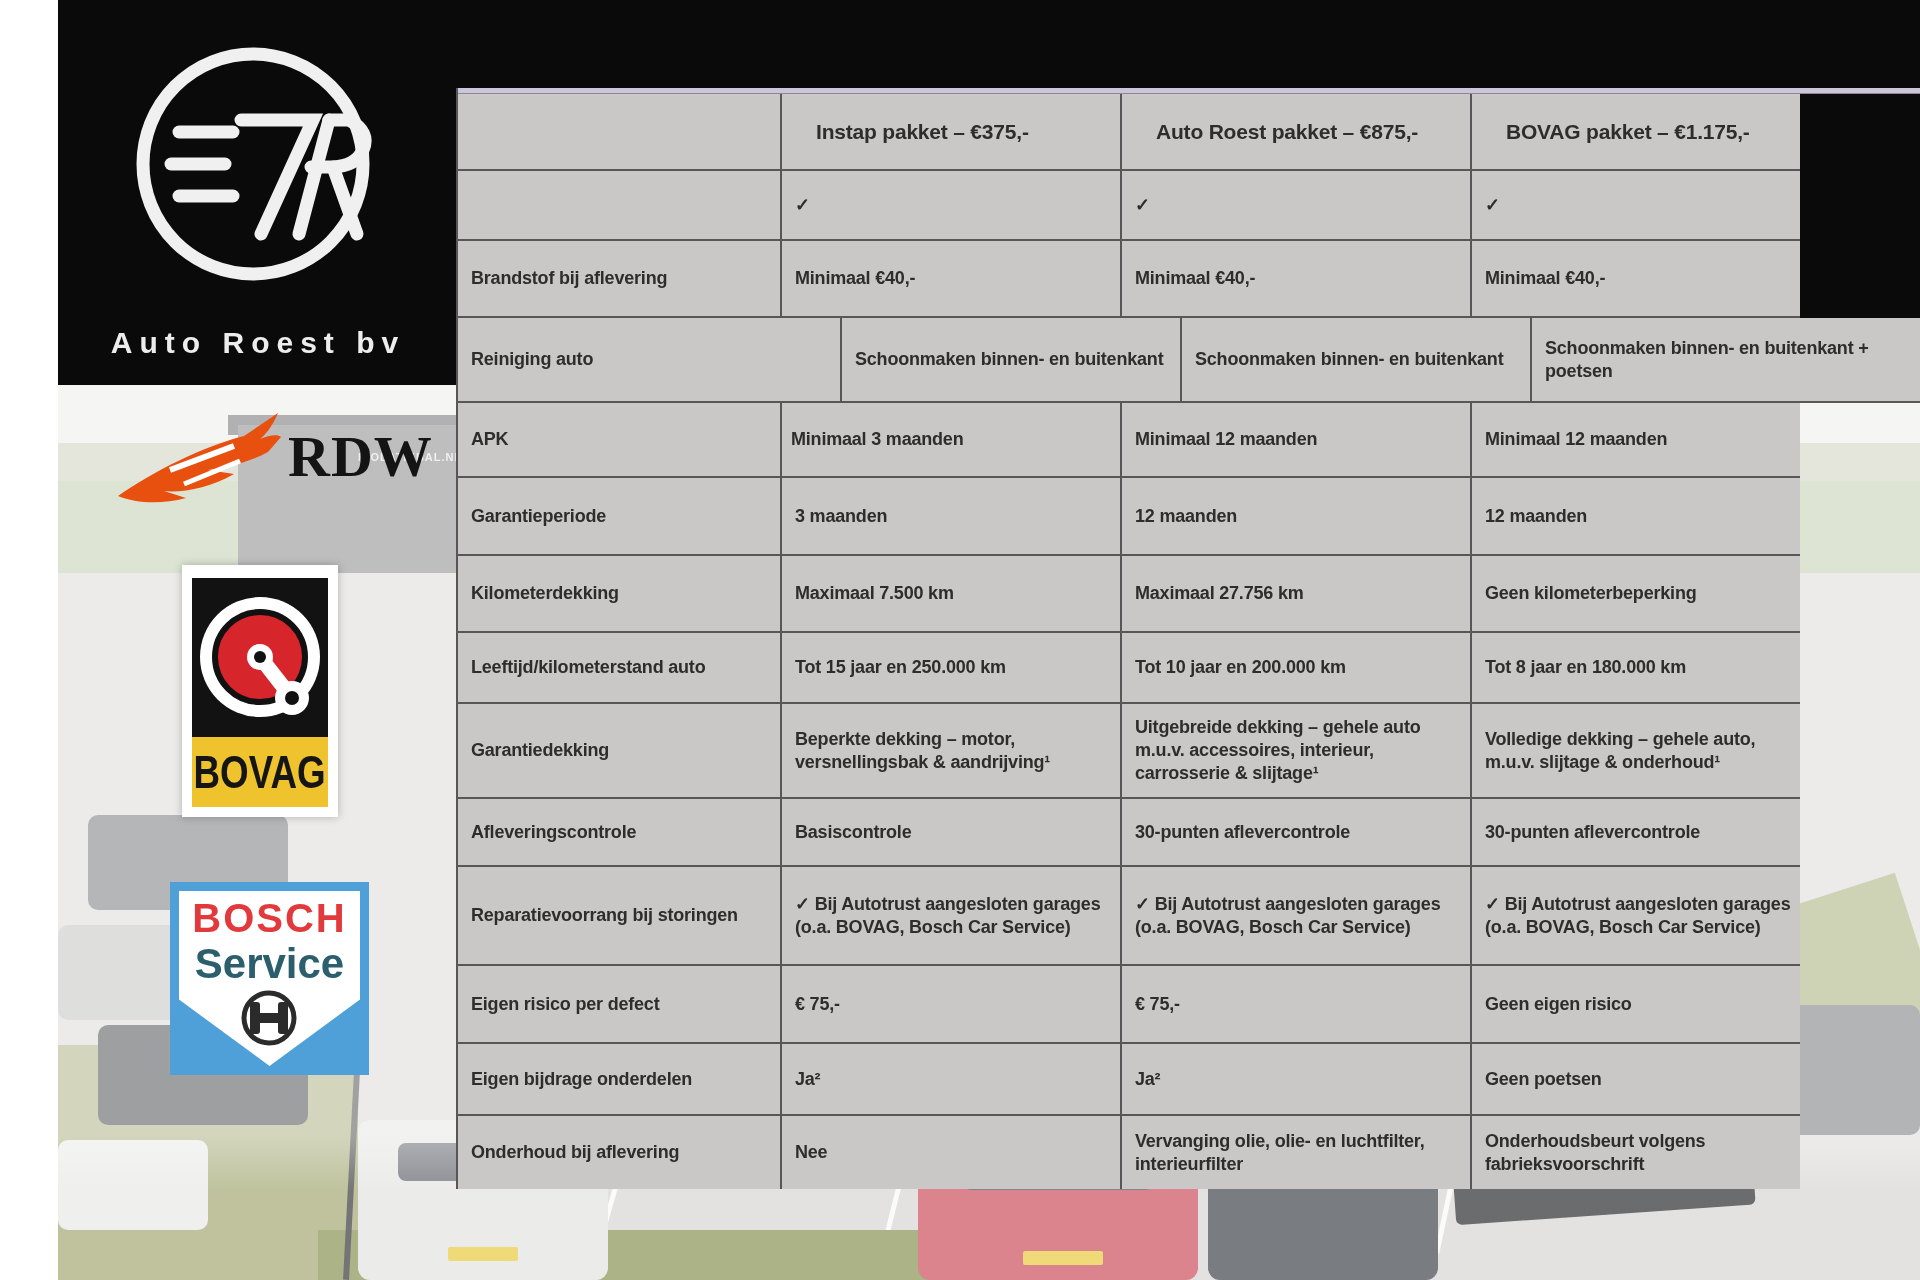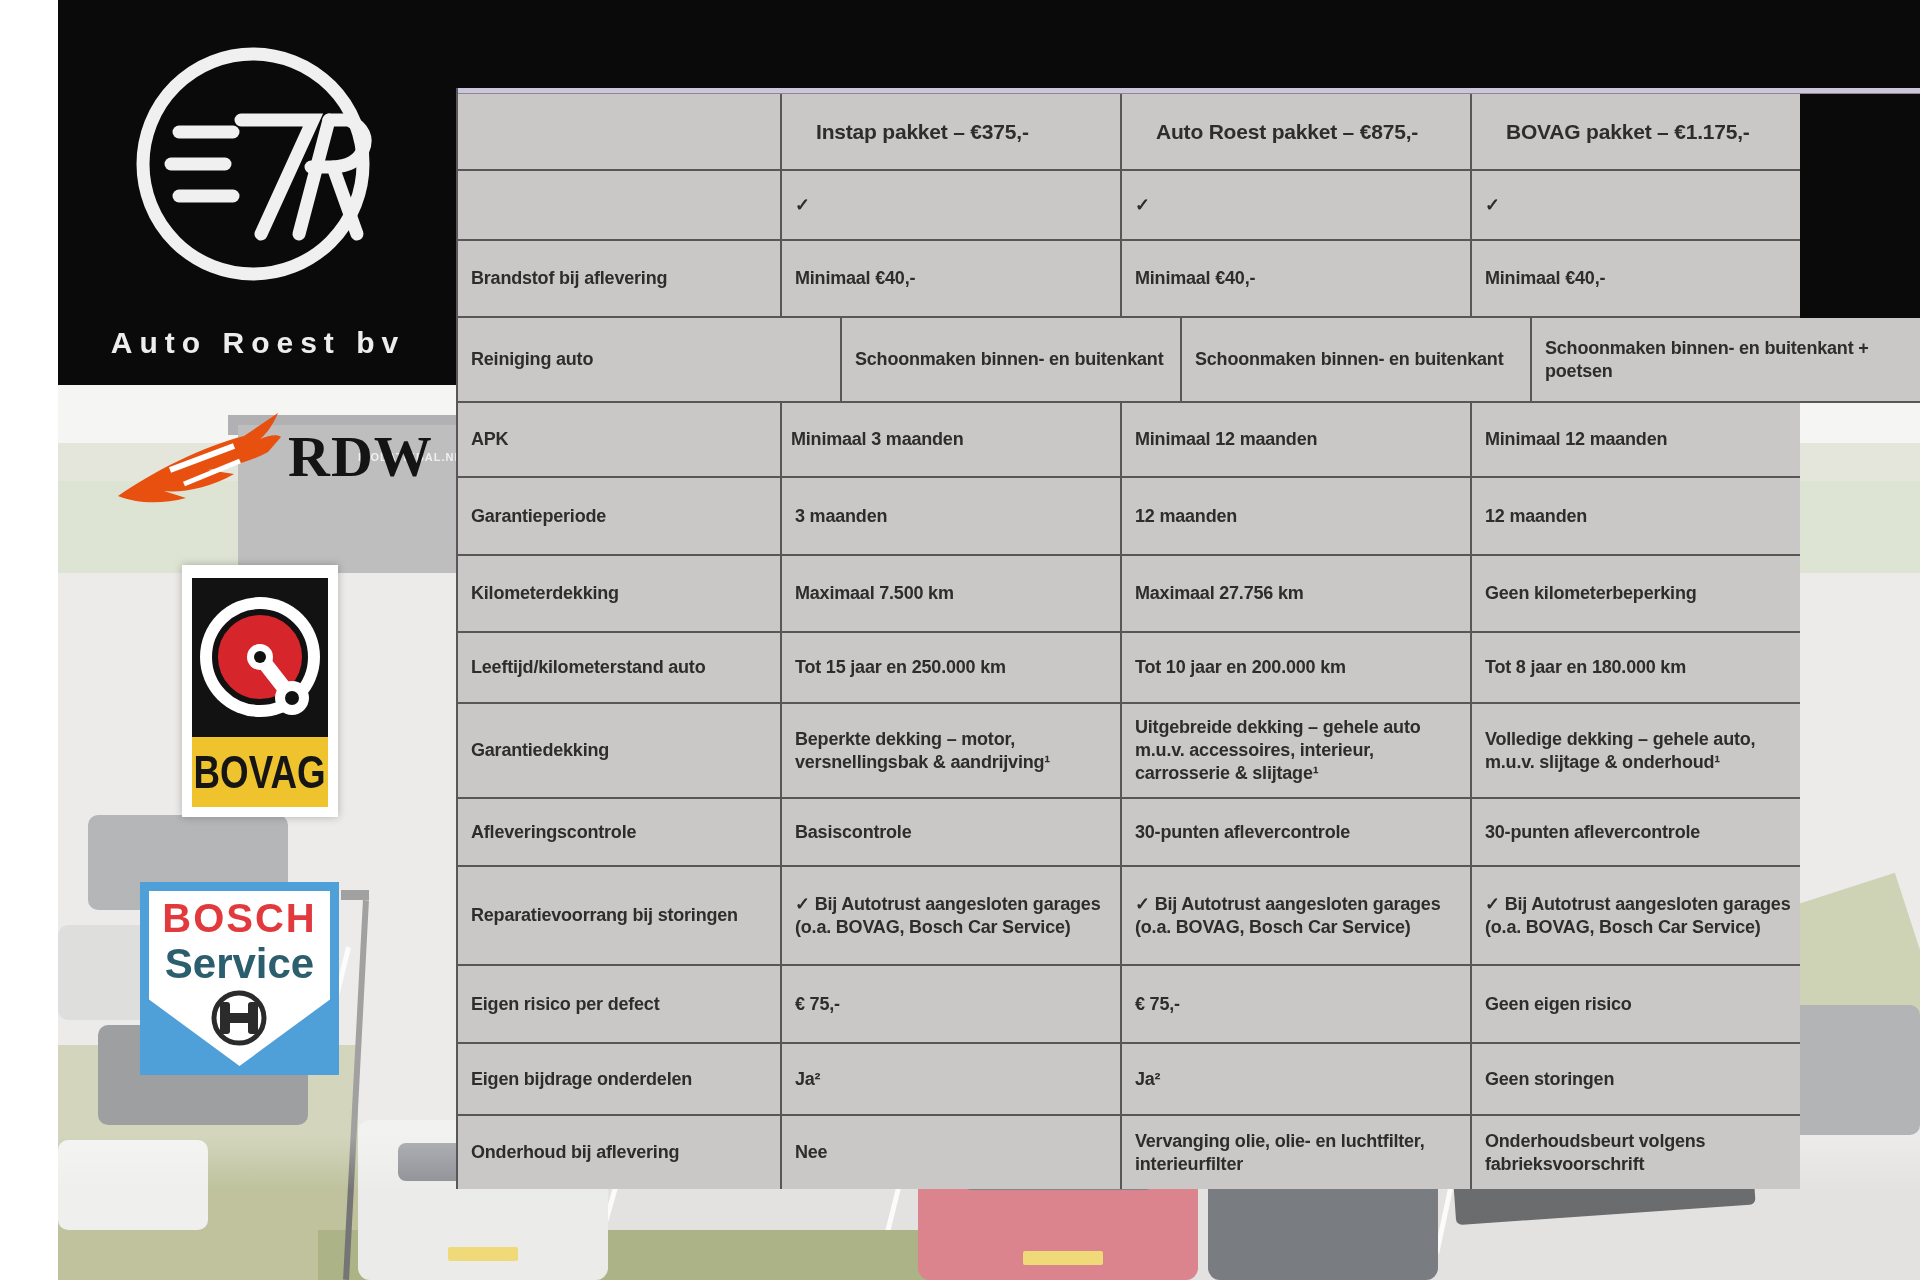--- a/index.html
+++ b/index.html
@@ -23,21 +23,21 @@
   
   #rdw{position:absolute;left:112px;top:408px;display:flex;align-items:center;}
   #rdw .rdwtxt{font-family:"Liberation Serif",serif;font-weight:bold;font-size:58px;color:#141414;margin-left:4px;letter-spacing:1px;}
 
   #bovag{position:absolute;left:182px;top:565px;width:156px;height:252px;background:#ffffff;box-shadow:0 0 8px rgba(0,0,0,.25);}
   #bovag .blk{position:absolute;left:10px;top:13px;width:136px;height:159px;background:#121212;}
   #bovag .yel{position:absolute;left:10px;top:172px;width:136px;height:70px;background:#efc32d;
     display:flex;align-items:center;justify-content:center;}
   #bovag .yel div{font-size:46px;font-weight:bold;color:#151515;transform:scaleX(.8);letter-spacing:0px;}
 
-  #bosch{position:absolute;left:140px;top:882px;width:199px;height:193px;background:#4f9fd8;}
+  #bosch{position:absolute;left:170px;top:882px;width:199px;height:193px;background:#4f9fd8;}
   #bosch .shield{position:absolute;left:9px;top:9px;width:181px;height:175px;background:#ffffff;
     clip-path:polygon(0 0,100% 0,100% 62%,50% 100%,0 62%);}
   #bosch .t1{position:absolute;left:0;top:14px;width:100%;text-align:center;color:#e23a3c;font-size:40px;font-weight:bold;letter-spacing:2px;}
   #bosch .t2{position:absolute;left:0;top:58px;width:100%;text-align:center;color:#2c5f6d;font-size:42px;font-weight:bold;}
   #bosch svg{position:absolute;left:67px;top:104px;}
 
   
   #tbl{position:absolute;left:456px;top:88px;border-left:2px solid #585658;border-right:2px solid #585658;}
   #tbl .strip{height:5px;background:#cdc5da;border-bottom:1px solid #8a8890;}
   .row{display:flex;}
@@ -226,21 +226,21 @@
     <div class="row" style="height: 78px;">
       <div class="cell rl" style="width: 324px; height: 78px;">Eigen risico per defect</div>
       <div class="cell " style="width: 340px; height: 78px;">€ 75,-</div>
       <div class="cell " style="width: 350px; height: 78px;">€ 75,-</div>
       <div class="cell " style="width: 328px; height: 78px;">Geen eigen risico</div>
     </div>
     <div class="row" style="height: 72px;">
       <div class="cell rl" style="width: 324px; height: 72px;">Eigen bijdrage onderdelen</div>
       <div class="cell " style="width: 340px; height: 72px;">Ja²</div>
       <div class="cell " style="width: 350px; height: 72px;">Ja²</div>
-      <div class="cell " style="width: 328px; height: 72px;">Geen storingen</div>
+      <div class="cell " style="width: 328px; height: 72px;">Geen poetsen</div>
     </div>
     <div class="row" style="height: 73px;">
       <div class="cell rl" style="width: 324px; height: 73px;">Onderhoud bij aflevering</div>
       <div class="cell " style="width: 340px; height: 73px;">Nee</div>
       <div class="cell " style="width: 350px; height: 73px;">Vervanging olie, olie- en luchtfilter, interieurfilter</div>
       <div class="cell " style="width: 328px; height: 73px;">Onderhoudsbeurt volgens fabrieksvoorschrift</div>
     </div>
   </div>
 
 </body></html>

